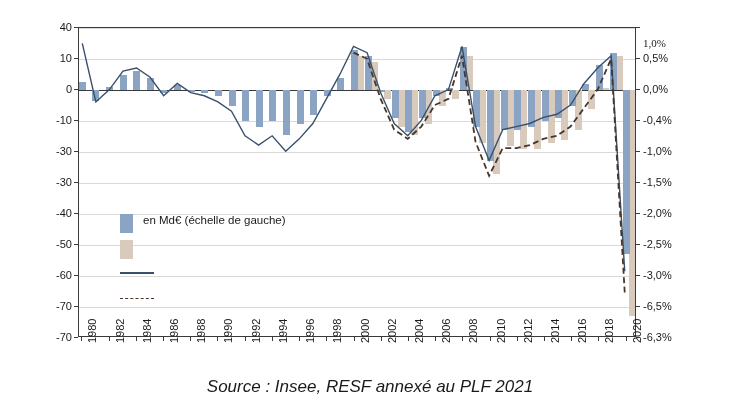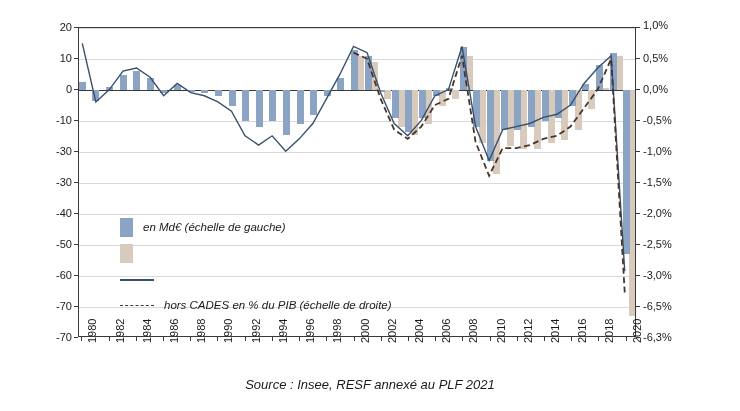--- a/index.html
+++ b/index.html
@@ -110,23 +110,21 @@
   }
   #legend {
     position: absolute;
     left: 120px;
     top: 214px;
     font-size: 11.5px;
     color: #1a1a1a;
   }
   .legend-row {
     display: flex;
-    align-items: center;
     height: 26px;
-    font-style: italic;
   }
   .legend-swatch {
     width: 13px;
     height: 19px;
     margin-right: 10px;
     flex: 0 0 auto;
   }
   .legend-swatch.blue { background: #8ba4c4; }
   .legend-swatch.beige { background: #d8cbbd; }
   .legend-line {
@@ -147,21 +145,21 @@
     top: 6px; left: 0;
     width: 34px;
     border-top: 1.8px dashed #4a3528;
   }
   #source {
     position: absolute;
     left: 0;
     top: 377px;
     width: 740px;
     text-align: center;
-    font-size: 13px;
+    font-size: 17px;
     font-style: italic;
     color: #1a1a1a;
   }
   svg.overlay {
     position: absolute;
     left: 0; top: 0;
     width: 100%;
     height: 100%;
     overflow: visible;
   }
@@ -247,34 +245,34 @@
         <div class="bar-blue" style="left: 530.585px; top: 24.8px; height: 37.2px;"></div>
         <div class="bar-blue" style="left: 544.195px; top: 62px; height: 164.3px;"></div>
         <svg class="overlay" viewBox="0 0 558 310" preserveAspectRatio="none">
           <path d="M3.30 15.50 L16.91 74.40 L30.52 62.00 L44.13 43.40 L57.74 40.30 L71.35 49.60 L84.96 68.20 L98.57 55.80 L112.18 65.10 L125.79 68.20 L139.40 74.40 L153.01 83.70 L166.62 108.50 L180.23 117.80 L193.84 108.50 L207.45 124.00 L221.06 111.60 L234.67 96.10 L248.28 71.30 L261.89 46.50 L275.50 18.60 L289.11 24.80 L302.72 65.10 L316.33 96.10 L329.94 108.50 L343.55 93.00 L357.16 68.20 L370.77 62.00 L384.38 18.60 L397.99 99.20 L411.60 133.30 L425.21 102.30 L438.82 99.20 L452.43 96.10 L466.04 89.90 L479.65 86.80 L493.26 77.50 L506.87 55.80 L520.48 40.30 L534.09 27.90 L547.70 244.90" fill="none" stroke="#39506b" stroke-width="1.4"></path>
           <path d="M275.50 24.80 L289.11 31.00 L302.72 71.30 L316.33 102.30 L329.94 111.60 L343.55 99.20 L357.16 77.50 L370.77 71.30 L384.38 27.90 L397.99 114.70 L411.60 148.80 L425.21 120.90 L438.82 120.90 L452.43 117.80 L466.04 111.60 L479.65 108.50 L493.26 99.20 L506.87 80.60 L520.48 62.00 L534.09 31.00 L547.70 266.60" fill="none" stroke="#4a3528" stroke-width="1.8" stroke-dasharray="6 3.5"></path>
         </svg>
       </div>
   </div>
 
   <div id="axes-labels">
-      <div class="ytick-left" style="left: 12px; top: 22px;">20</div>
-      <div class="ytick-right" style="left: 643px; top: 20px;">1,0%</div>
+      <div class="ytick-left" style="left: 12px; top: 22px;">40</div>
+      <div class="ytick-right" style="left: 643px; top: 38px; font-family: Liberation Serif, serif;">1,0%</div>
       <div class="tickmark-y-left" style="left: 74px; top: 27px;"></div>
       <div class="tickmark-y-right" style="left: 636px; top: 27px;"></div>
       <div class="ytick-left" style="left: 12px; top: 53px;">10</div>
       <div class="ytick-right" style="left: 643px; top: 53px;">0,5%</div>
       <div class="tickmark-y-left" style="left: 74px; top: 58px;"></div>
       <div class="tickmark-y-right" style="left: 636px; top: 58px;"></div>
       <div class="ytick-left" style="left: 12px; top: 84px;">0</div>
       <div class="ytick-right" style="left: 643px; top: 84px;">0,0%</div>
       <div class="tickmark-y-left" style="left: 74px; top: 89px;"></div>
       <div class="tickmark-y-right" style="left: 636px; top: 89px;"></div>
       <div class="ytick-left" style="left: 12px; top: 115px;">-10</div>
-      <div class="ytick-right" style="left: 643px; top: 115px;">-0,5%</div>
+      <div class="ytick-right" style="left: 643px; top: 115px;">-0,4%</div>
       <div class="tickmark-y-left" style="left: 74px; top: 120px;"></div>
       <div class="tickmark-y-right" style="left: 636px; top: 120px;"></div>
       <div class="ytick-left" style="left: 12px; top: 146px;">-30</div>
       <div class="ytick-right" style="left: 643px; top: 146px;">-1,0%</div>
       <div class="tickmark-y-left" style="left: 74px; top: 151px;"></div>
       <div class="tickmark-y-right" style="left: 636px; top: 151px;"></div>
       <div class="ytick-left" style="left: 12px; top: 177px;">-30</div>
       <div class="ytick-right" style="left: 643px; top: 177px;">-1,5%</div>
       <div class="tickmark-y-left" style="left: 74px; top: 182px;"></div>
       <div class="tickmark-y-right" style="left: 636px; top: 182px;"></div>
@@ -352,18 +350,17 @@
     </div>
     <div class="legend-row">
       <span class="legend-line">
           <span class="solid"></span>
         </span>
     </div>
     <div class="legend-row">
       <span class="legend-line">
           <span class="dashed"></span>
         </span>
-      <span>hors CADES en % du PIB (échelle de droite)</span>
     </div>
   </div>
 
   <div id="source">Source : Insee, RESF annexé au PLF 2021</div>
 </div>
 
 </body></html>

